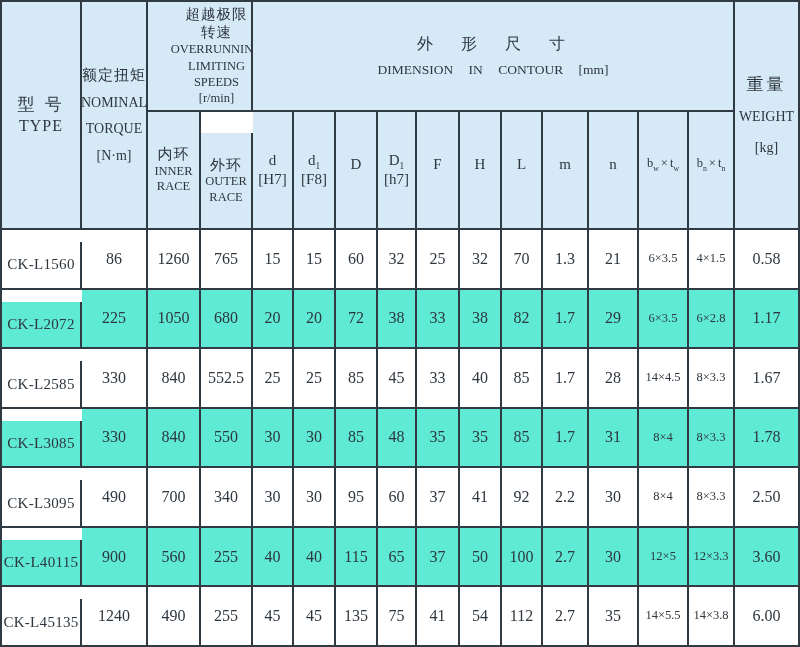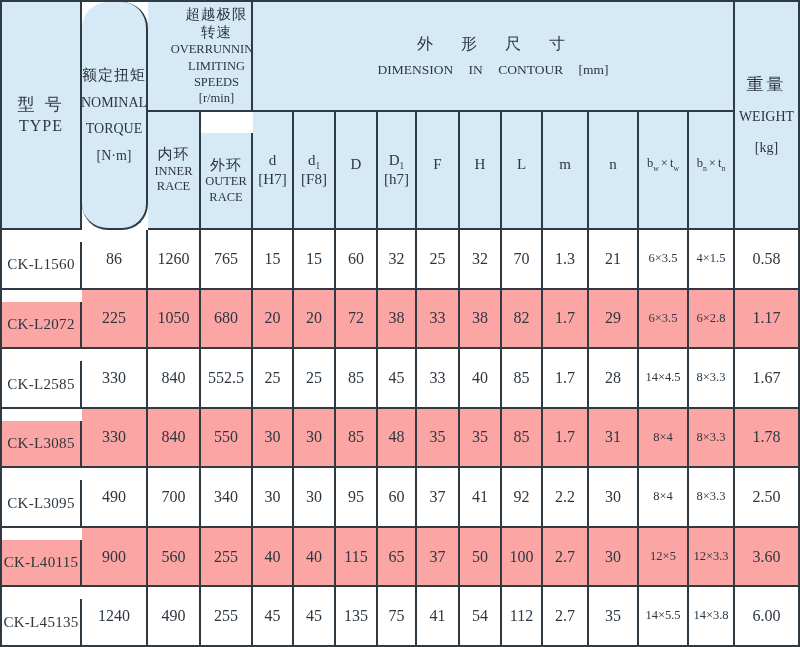--- a/index.html
+++ b/index.html
@@ -15,24 +15,24 @@
     color:#2e363e;
   }
   .cell{
     border-right:2px solid #303a42;
     border-bottom:2px solid #303a42;
     display:flex;flex-direction:column;align-items:center;justify-content:center;
     text-align:center;line-height:1.25;overflow:hidden;
     background:#d5eaf6;
   }
   .cell.white{background:#ffffff;}
-  .cell.alt{background:#fca5a5;}
+  .cell.alt{background:#5eead4;}
   
   .h-type{grid-column:1;grid-row:1/3;align-items:center;}
-  .h-torque{grid-column:2;grid-row:1/3;row-gap:9px;border-radius:26px;}
+  .h-torque{grid-column:2;grid-row:1/3;row-gap:9px;}
   .h-speed{grid-column:3/5;grid-row:1;row-gap:1px;padding-left:34px;}
   .h-inner{grid-column:3;grid-row:2;}
   .h-outer{grid-column:4;grid-row:2;margin-top:21px;}
   .h-dim{grid-column:5/16;grid-row:1;row-gap:8px;}
   .h-d{grid-column:5;grid-row:2;}
   .h-d1{grid-column:6;grid-row:2;}
   .h-D{grid-column:7;grid-row:2;}
   .h-D1{grid-column:8;grid-row:2;}
   .h-F{grid-column:9;grid-row:2;}
   .h-H{grid-column:10;grid-row:2;}

